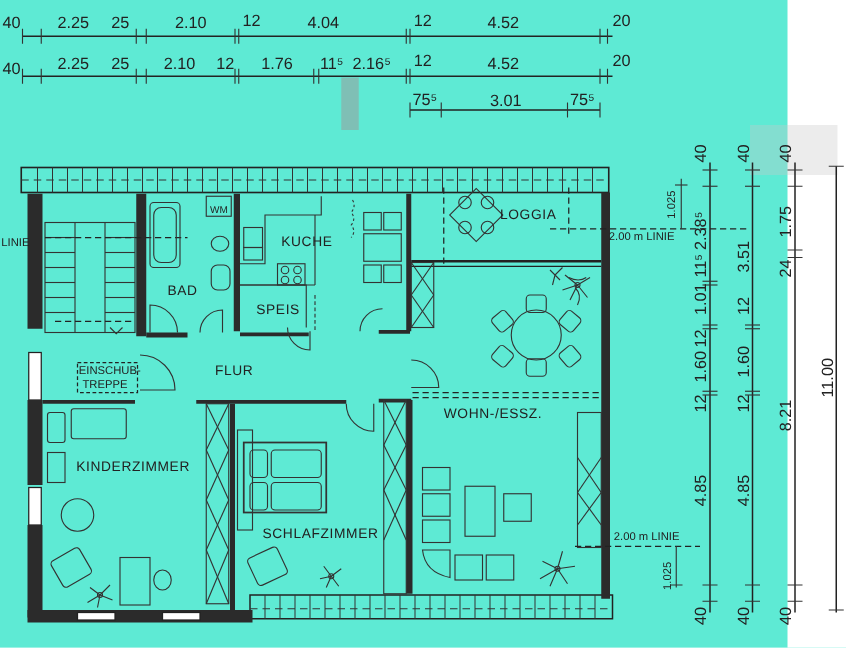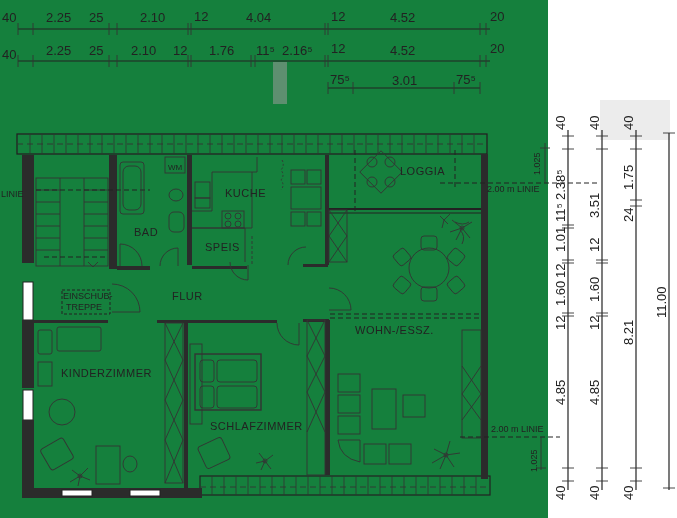--- a/index.html
+++ b/index.html
@@ -1,17 +1,17 @@
 <!DOCTYPE html>
 <html><head>
 <meta charset="utf-8">
 <style>
   html,body{margin:0;padding:0;background:#fff;}
   body{width:677px;height:518px;overflow:hidden;position:relative;font-family:"Liberation Sans",sans-serif;color:#222;}
-  .canvas{position:absolute;left:0;top:0;width:548px;height:518px;background:#15803d;text-decoration:underline;}
+  .canvas{position:absolute;left:0;top:0;width:630px;height:518px;background:#5eead4;text-decoration:underline;}
   svg{position:absolute;left:0;top:0;}
   .dim{font-family:"Liberation Sans",sans-serif;font-size:13px;fill:#222;}
   .dimsm{font-family:"Liberation Sans",sans-serif;font-size:9px;fill:#222;}
   .room{font-family:"Liberation Sans",sans-serif;font-size:11px;fill:#222;letter-spacing:0.5px;}
   .line{stroke:#222;stroke-width:1.2;fill:none;}
   .thin{stroke:#333;stroke-width:0.9;fill:none;}
   .dash{stroke:#222;stroke-width:1;fill:none;stroke-dasharray:5,3;}
   .wall{fill:#2b2b2b;}
 </style>
 </head>

